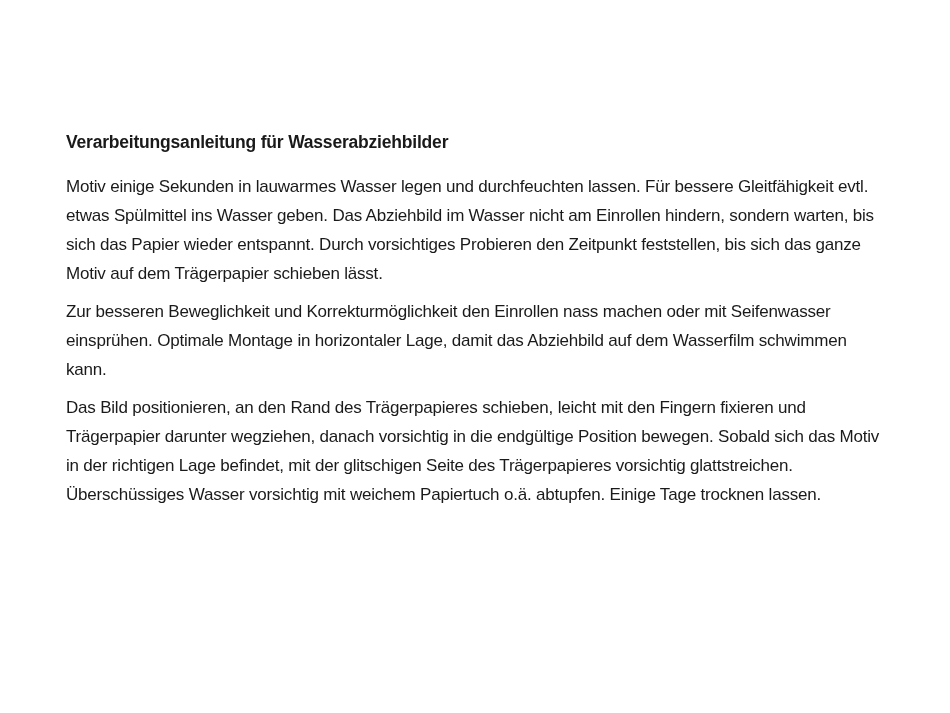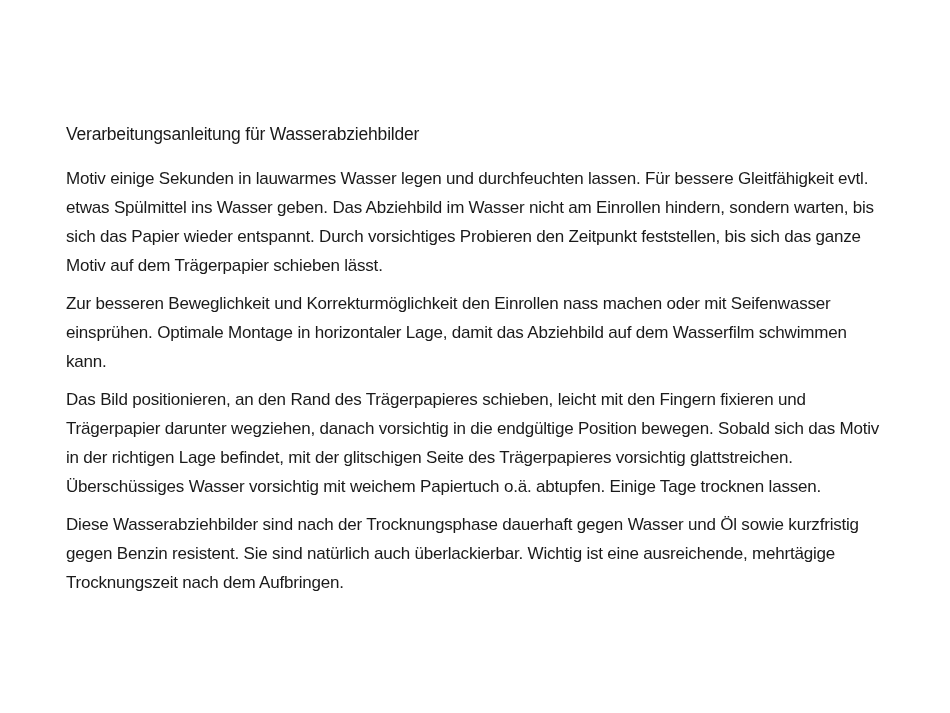--- a/index.html
+++ b/index.html
@@ -22,24 +22,24 @@
     color: #1a1a1a;
     box-sizing: border-box;
   }
   .content {
     position: absolute;
     left: 66px;
     top: 115px;
     width: 818px;
   }
   .doc-title {
-    margin: 8px 0 19px 0;
+    margin: 16px 0 19px 0;
     font-size: 17.5px;
     line-height: 22px;
-    font-weight: normal;
+    font-weight: bold;
     color: #1a1a1a;
     letter-spacing: -0.2px;
   }
   .doc-paragraph {
     margin: 0 0 9px 0;
     font-size: 17px;
     line-height: 29px;
     font-weight: normal;
     color: #1a1a1a;
     letter-spacing: -0.2px;
@@ -48,15 +48,14 @@
 </style>
 </head>
 <body>
 
 <div class="page">
   <div class="content">
     <h1 class="doc-title">Verarbeitungsanleitung für Wasserabziehbilder</h1>
     <p class="doc-paragraph">Motiv einige Sekunden in lauwarmes Wasser legen und durchfeuchten lassen. Für bessere Gleitfähigkeit evtl. etwas Spülmittel ins Wasser geben. Das Abziehbild im Wasser nicht am Einrollen hindern, sondern warten, bis sich das Papier wieder entspannt. Durch vorsichtiges Probieren den Zeitpunkt feststellen, bis sich das ganze Motiv auf dem Trägerpapier schieben lässt.</p>
     <p class="doc-paragraph">Zur besseren Beweglichkeit und Korrekturmöglichkeit den Einrollen nass machen oder mit Seifenwasser einsprühen. Optimale Montage in horizontaler Lage, damit das Abziehbild auf dem Wasserfilm schwimmen kann.</p>
     <p class="doc-paragraph">Das Bild positionieren, an den Rand des Trägerpapieres schieben, leicht mit den Fingern fixieren und Trägerpapier darunter wegziehen, danach vorsichtig in die endgültige Position bewegen. Sobald sich das Motiv in der richtigen Lage befindet, mit der glitschigen Seite des Trägerpapieres vorsichtig glattstreichen. Überschüssiges Wasser vorsichtig mit weichem Papiertuch o.ä. abtupfen. Einige Tage trocknen lassen.</p>
-    <p class="doc-paragraph">Diese Wasserabziehbilder sind nach der Trocknungsphase dauerhaft gegen Wasser und Öl sowie kurzfristig gegen Benzin resistent. Sie sind natürlich auch überlackierbar. Wichtig ist eine ausreichende, mehrtägige Trocknungszeit nach dem Aufbringen.</p>
   </div>
 </div>
 
 </body></html>

